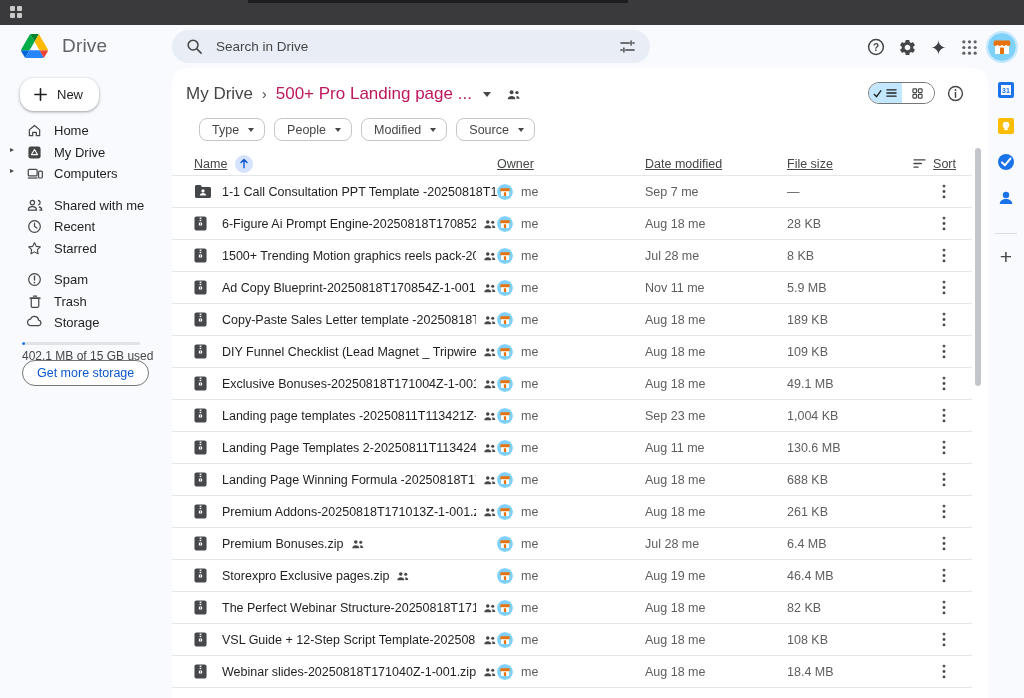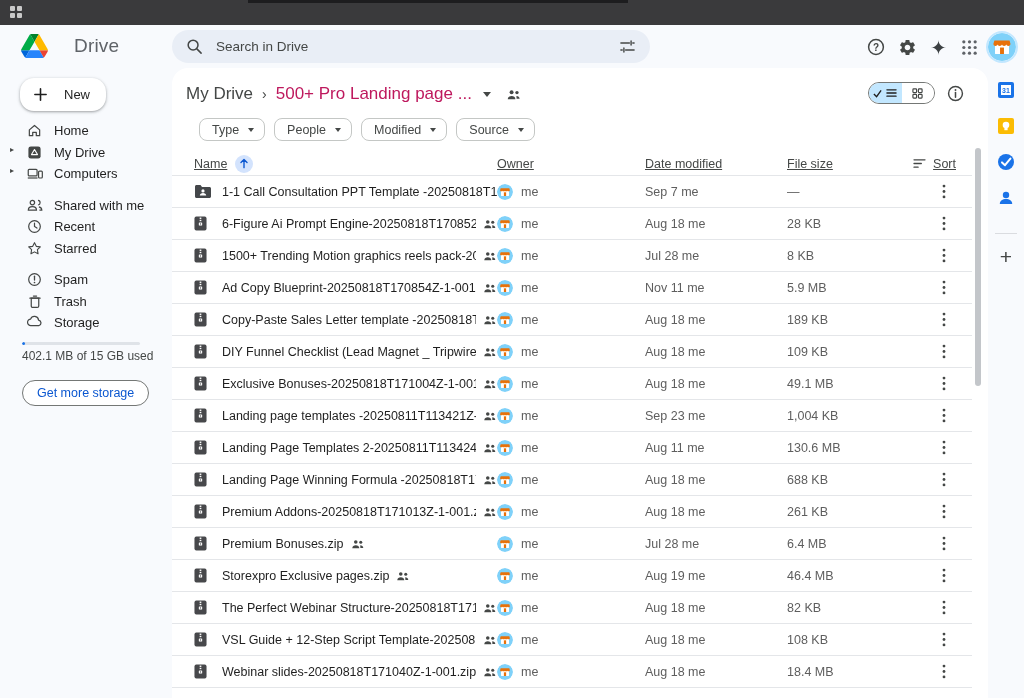--- a/index.html
+++ b/index.html
@@ -12,42 +12,42 @@
     color: #1f1f1f;
   }
   
   .topbar { position:absolute; left:0; top:0; width:1024px; height:25px; background:#3a3a3c; }
   .topbar .tabstrip { position:absolute; left:248px; top:0; width:380px; height:3px; background:#1d1d1f; }
   .win-grid { position:absolute; left:10px; top:6px; width:13px; height:13px; display:grid; grid-template-columns:5px 5px; grid-template-rows:5px 5px; gap:2px; }
   .win-grid span { background:#c9c9c9; border-radius:1px; }
 
   
   .header { position:absolute; left:0; top:25px; width:1024px; height:43px; }
-  .logo { position:absolute; left:21px; top:9px; display:flex; align-items:center; gap:26px; }
+  .logo { position:absolute; left:21px; top:9px; display:flex; align-items:center; gap:14px; }
   .logo-text { font-size:19px; color:#5f6368; letter-spacing:.2px; }
   .search { position:absolute; left:172px; top:5px; width:478px; height:33px; background:#e9eef6; border-radius:17px; display:flex; align-items:center; padding:0 14px; gap:13px; }
   .search-ph { font-size:13.5px; color:#444746; flex:1; }
   .hdr-icons { position:absolute; right:8px; top:4px; height:36px; display:flex; align-items:center; gap:7px; }
   .icon-btn { width:24px; height:24px; display:flex; align-items:center; justify-content:center; border-radius:50%; cursor:pointer; }
   .avatar-lg { width:28px; height:28px; border-radius:50%; overflow:hidden; box-shadow:0 0 0 2px #c2e7ff; }
 
   
   .sidebar { position:absolute; left:0; top:68px; width:172px; bottom:0; }
-  .new-btn { position:absolute; left:20px; top:10px; height:33px; padding:0 16px 0 13px; background:#fff; border:none; border-radius:14px; display:flex; align-items:center; gap:16px; font-size:13px; font-weight:500; color:#1f1f1f; box-shadow:0 1px 2px rgba(60,64,67,.3), 0 1px 3px 1px rgba(60,64,67,.15); cursor:pointer; font-family:inherit; }
+  .new-btn { position:absolute; left:20px; top:10px; height:33px; padding:0 16px 0 13px; background:#fff; border:none; border-radius:14px; display:flex; align-items:center; gap:9px; font-size:13px; font-weight:500; color:#1f1f1f; box-shadow:0 1px 2px rgba(60,64,67,.3), 0 1px 3px 1px rgba(60,64,67,.15); cursor:pointer; font-family:inherit; }
   .nav { position:absolute; left:0; top:55px; width:172px; }
   .nav-item { height:21.5px; display:flex; align-items:flex-start; padding-left:10px; cursor:pointer; }
   .nav-caret { width:8px; font-size:8px; color:#444746; }
   .nav-caret.empty::before { content:""; }
   .nav-icon { width:17px; display:flex; justify-content:center; margin-left:8px; }
   .nav-label { margin-left:11px; font-size:13px; color:#1f1f1f; }
   .nav-gap { height:10px; }
   .storage-bar { position:absolute; left:22px; top:274px; width:118px; height:3px; background:#dfe3e8; border-radius:2px; overflow:hidden; }
   .storage-fill { height:3px; background:#1a73e8; border-radius:2px; }
   .storage-text { position:absolute; left:22px; top:281px; font-size:12px; color:#444746; }
-  .more-storage-btn { position:absolute; left:22px; top:312px; height:26px; padding:0 14px; background:#fff; border:1px solid #747775; border-radius:14px; font-size:12.5px; font-weight:500; color:#0b57d0; cursor:pointer; font-family:inherit; }
+  .more-storage-btn { position:absolute; left:22px; top:292px; height:26px; padding:0 14px; background:#fff; border:1px solid #747775; border-radius:14px; font-size:12.5px; font-weight:500; color:#0b57d0; cursor:pointer; font-family:inherit; }
 
   
   .card { position:absolute; left:172px; top:68px; width:816px; height:630px; background:#fff; border-radius:16px 16px 0 0; }
   .breadcrumb { position:absolute; left:14px; top:11px; height:30px; display:flex; align-items:center; gap:9px; }
   .bc-parent { font-size:17px; color:#444746; cursor:pointer; }
   .bc-sep { font-size:14px; color:#444746; }
   .bc-current { font-size:17px; color:#be185d; cursor:pointer; }
   .bc-caret { width:0; height:0; border-left:4px solid transparent; border-right:4px solid transparent; border-top:5px solid #444746; margin-left:2px; }
   .view-toggle { position:absolute; left:696px; top:14px; width:67px; height:22px; border:1px solid #747775; border-radius:12px; display:flex; overflow:hidden; cursor:pointer; }
   .seg { flex:1; display:flex; align-items:center; justify-content:center; gap:4px; background:#fff; }

